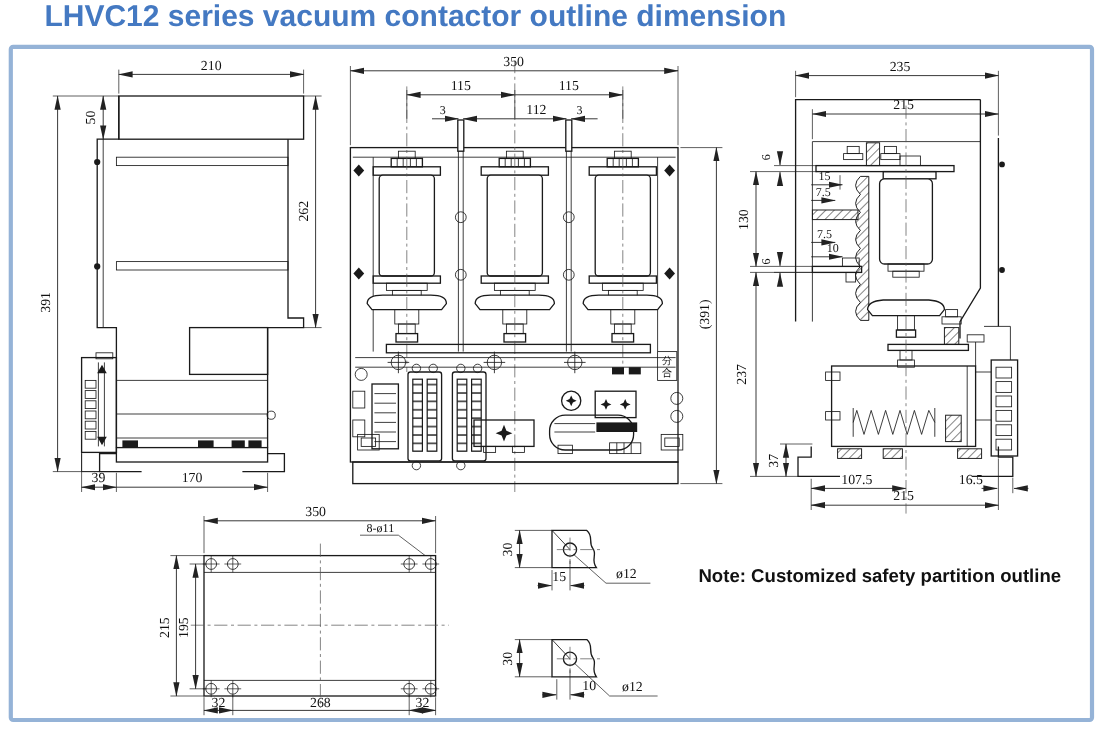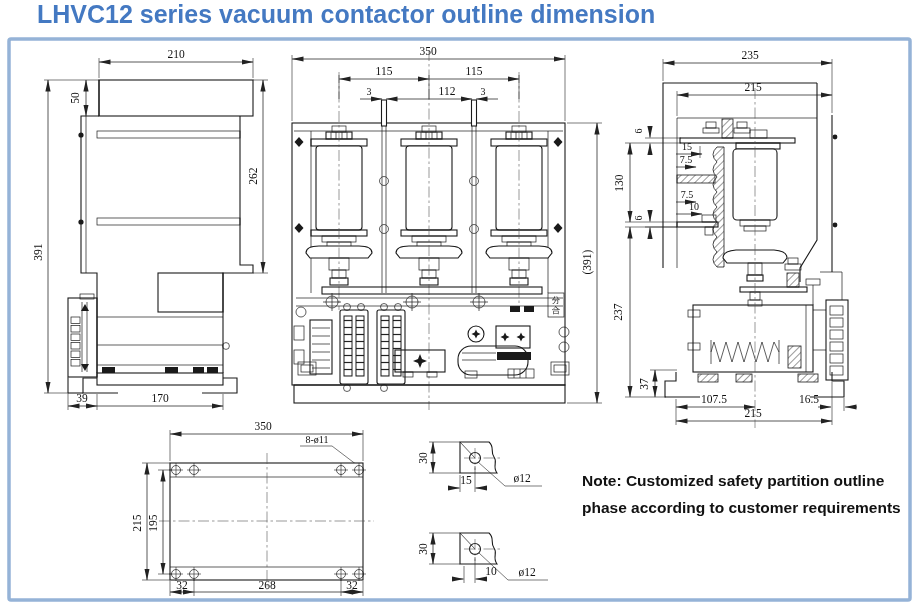--- a/index.html
+++ b/index.html
@@ -524,14 +524,13 @@
     <line class="dim" x1="487" y1="579" x2="475.5" y2="579" marker-end="url(#ar)"></line>
     <text class="d" x="491" y="575">10</text>
     <line class="ext" x1="479" y1="553" x2="508" y2="580"></line>
       <line class="ext" x1="508" y1="580" x2="548" y2="580"></line>
     <text class="d" x="527" y="576">ø12</text>
   </g>
 </svg>
 
 <div class="note">
   <div>Note: Customized safety partition outline</div>
-  <div>phase according to customer requirements</div>
 </div>
 
 </body></html>

